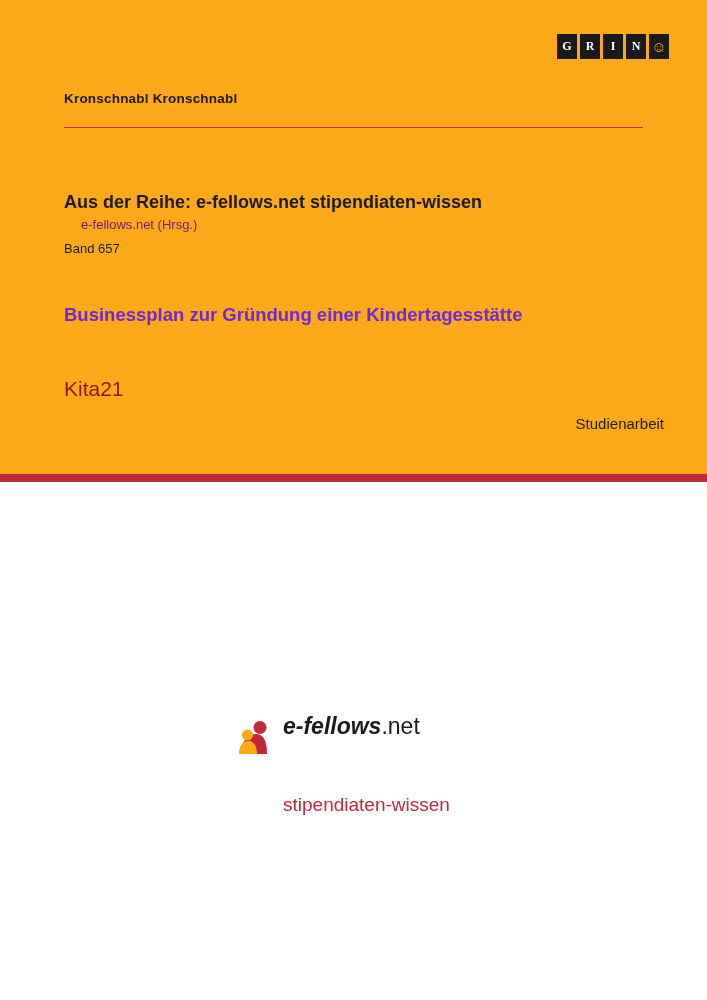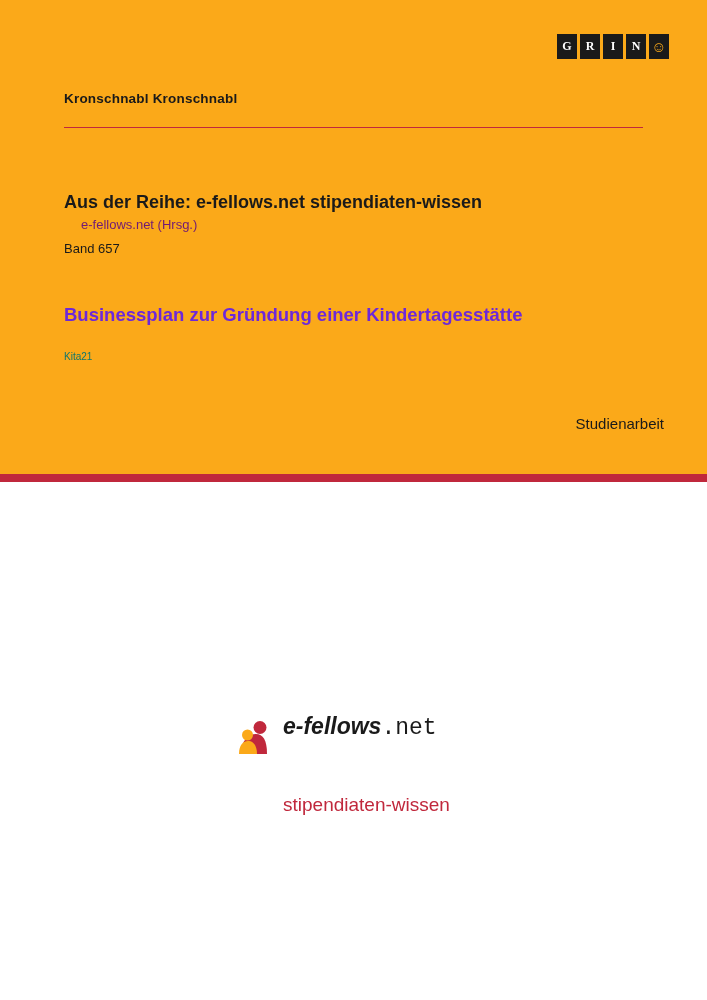--- a/index.html
+++ b/index.html
@@ -111,24 +111,24 @@
     left: 64px;
     top: 304px;
     width: 600px;
     font-size: 18.5px;
     font-weight: bold;
     color: #6d28d9;
   }
   .subtitle {
     position: absolute;
     left: 64px;
-    top: 351px;
+    top: 377px;
     width: 600px;
-    font-size: 10px;
-    color: #0f766e;
+    font-size: 21px;
+    color: #7f1d1d;
   }
   .doctype {
     position: absolute;
     left: 64px;
     top: 415px;
     width: 600px;
     font-size: 15px;
     color: #1a1a1a;
     text-align: right;
   }
@@ -154,21 +154,20 @@
     font-size: 23px;
     color: #1a1a1a;
     white-space: nowrap;
   }
   .pub-wordmark b {
     font-weight: bold;
     font-style: italic;
   }
   .pub-wordmark span.net {
     font-weight: normal;
-    font-family: Liberation Mono, monospace;
   }
   .pub-tagline {
     position: absolute;
     left: 44px;
     top: 33px;
     font-size: 19px;
     color: #C0283C;
     white-space: nowrap;
     margin-top: 48px;
   }

